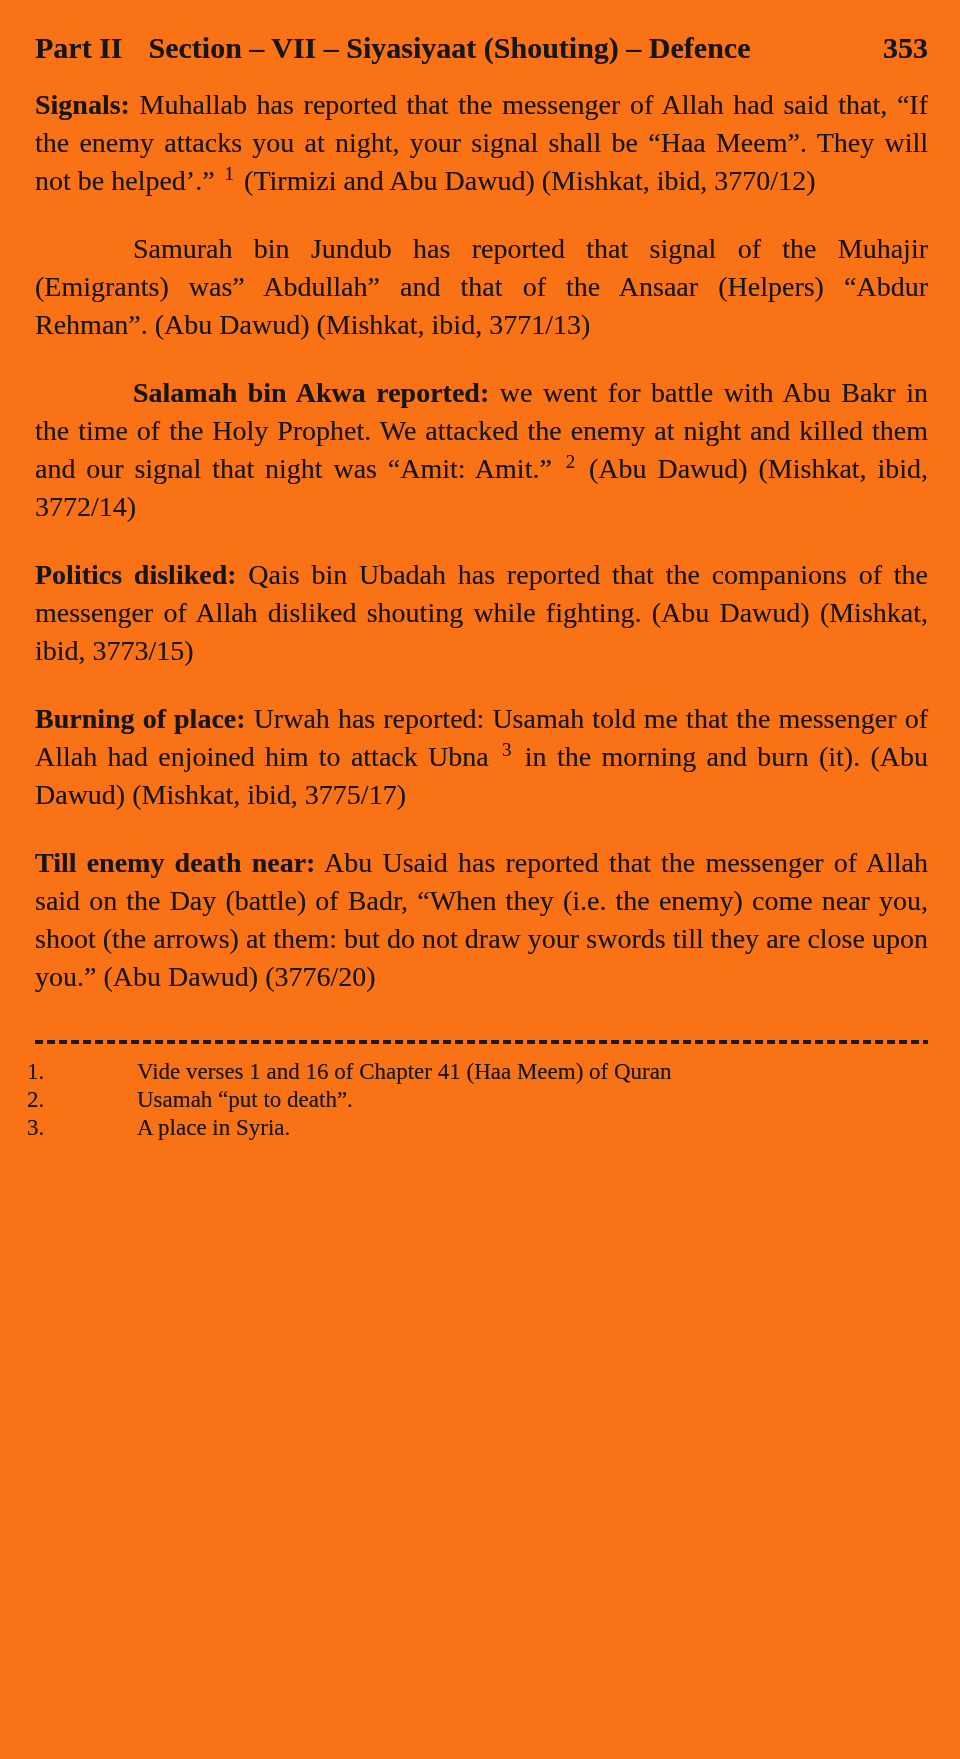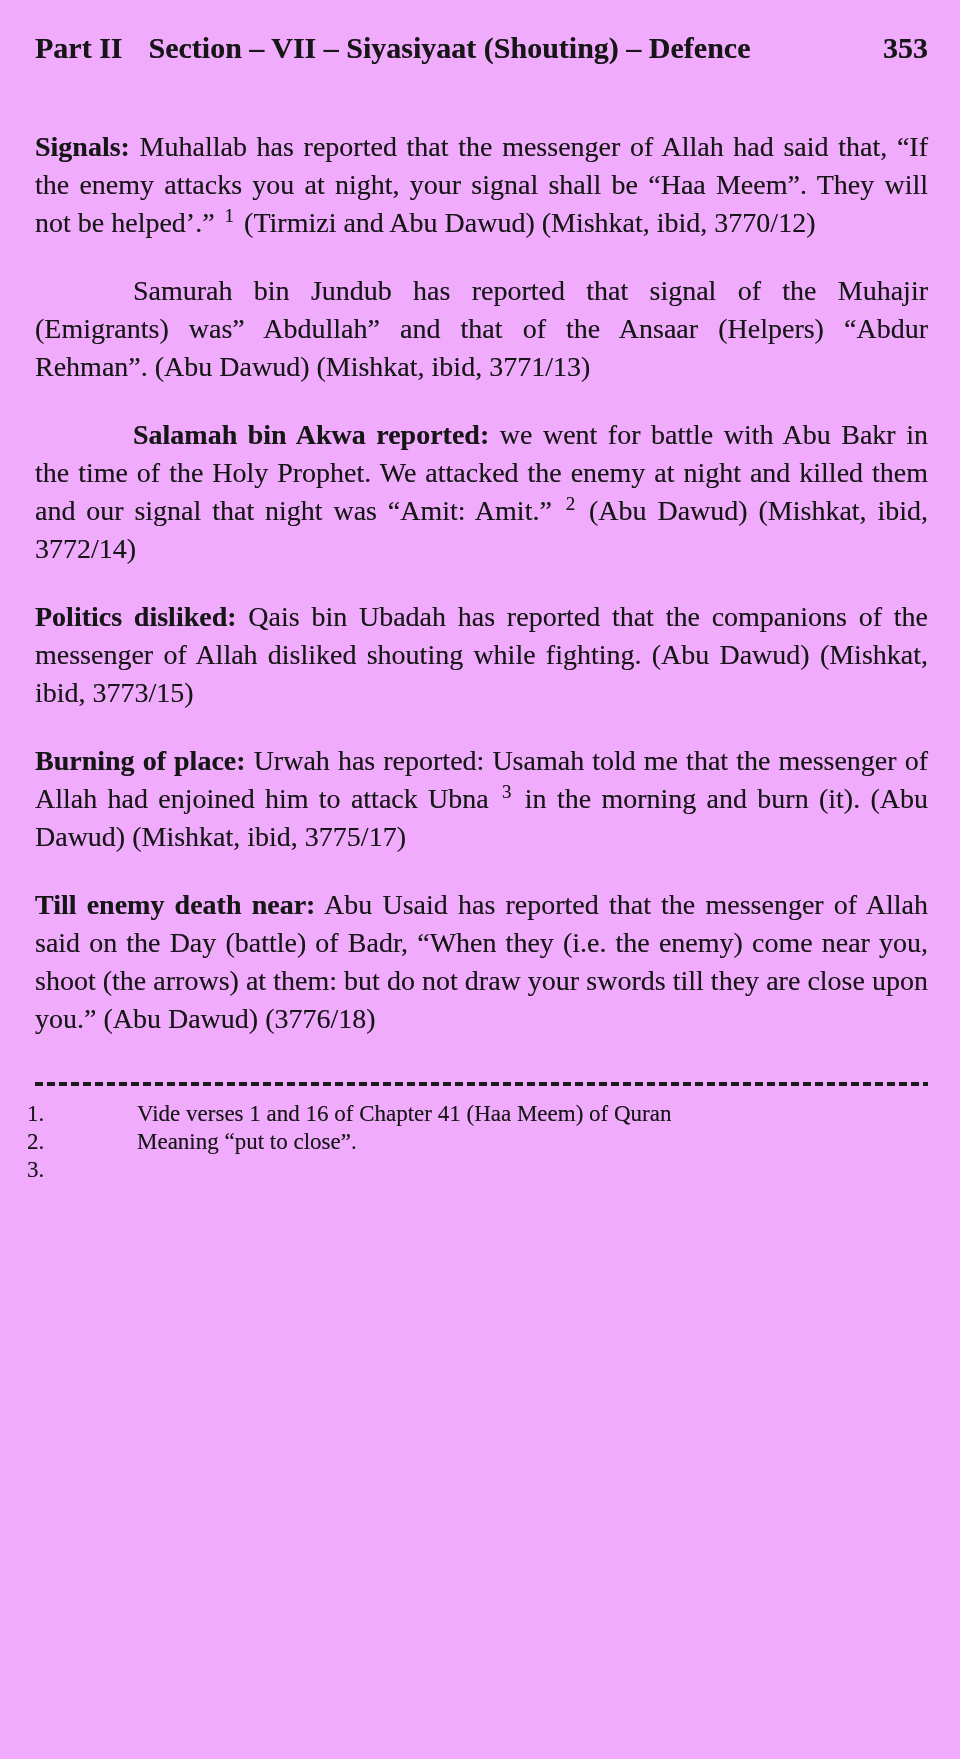--- a/index.html
+++ b/index.html
@@ -12,34 +12,34 @@
     height: 1759px;
     overflow: hidden;
     font-family: "Liberation Serif", "DejaVu Serif", serif;
     color: #161616;
   }
   .page {
     box-sizing: border-box;
     width: 960px;
     height: 1759px;
     padding: 30px 32px 0 35px;
-    background: #f0abfc;
+    background: #f97316;
   }
   .page-header {
     display: flex;
     align-items: baseline;
     font-weight: bold;
     font-size: 30px;
     line-height: 36px;
     white-space: nowrap;
     text-shadow: 0 0 0.5px rgba(0,0,0,0.45);
   }
   .page-header .section-title { margin-left: 26px; }
   .page-header .page-number { margin-left: auto; margin-right: 0; }
-  .content { margin-top: 62px; }
+  .content { margin-top: 20px; }
   .para {
     margin: 0 0 30px 0;
     font-size: 28px;
     line-height: 38px;
     text-align: justify;
     text-shadow: 0 0 0.4px rgba(0,0,0,0.4);
   }
   .para.indented { text-indent: 98px; }
   .para .lead { font-weight: bold; }
   .fn-ref {
@@ -84,32 +84,33 @@
 
     <p class="para indented"><span>Samurah bin Jundub has reported that signal of the Muhajir (Emigrants) was” Abdullah” and that of the Ansaar (Helpers) “Abdur Rehman”. (Abu Dawud) (Mishkat, ibid, 3771/13)</span></p>
 
     <p class="para indented"><b class="lead">Salamah bin Akwa reported:</b><span> we went for battle with Abu Bakr in the time of the Holy Prophet. We attacked the enemy at night and killed them and our signal that night was “Amit: Amit.” </span><sup class="fn-ref">2</sup><span> (Abu Dawud) (Mishkat, ibid, 3772/14)</span></p>
 
     <p class="para"><b class="lead">Politics disliked:</b><span> Qais bin Ubadah has reported that the companions of the messenger of Allah disliked shouting while fighting. (Abu Dawud) (Mishkat, ibid, 3773/15)</span></p>
 
 
     <p class="para"><b class="lead">Burning of place:</b><span> Urwah has reported: Usamah told me that the messenger of Allah had enjoined him to attack Ubna </span><sup class="fn-ref">3</sup><span> in the morning and burn (it). (Abu Dawud) (Mishkat, ibid, 3775/17)</span></p>
 
-    <p class="para"><b class="lead">Till enemy death near:</b><span> Abu Usaid has reported that the messenger of Allah said on the Day (battle) of Badr, “When they (i.e. the enemy) come near you, shoot (the arrows) at them: but do not draw your swords till they are close upon you.” (Abu Dawud) (3776/18)</span></p>
+    <p class="para"><b class="lead">Till enemy death near:</b><span> Abu Usaid has reported that the messenger of Allah said on the Day (battle) of Badr, “When they (i.e. the enemy) come near you, shoot (the arrows) at them: but do not draw your swords till they are close upon you.” (Abu Dawud) (3776/20)</span></p>
 
     <div class="separator"></div>
 
     <div class="footnotes">
       <div class="footnote-row">
           <span class="footnote-number">1.</span>
           <span class="footnote-text">Vide verses 1 and 16 of Chapter 41 (Haa Meem) of Quran</span>
         </div>
       <div class="footnote-row">
           <span class="footnote-number">2.</span>
-          <span class="footnote-text">Meaning “put to close”.</span>
+          <span class="footnote-text">Usamah “put to death”.</span>
         </div>
       <div class="footnote-row">
           <span class="footnote-number">3.</span>
+          <span class="footnote-text">A place in Syria.</span>
         </div>
     </div>
 
   </div>
 </div>
 
 </body></html>

